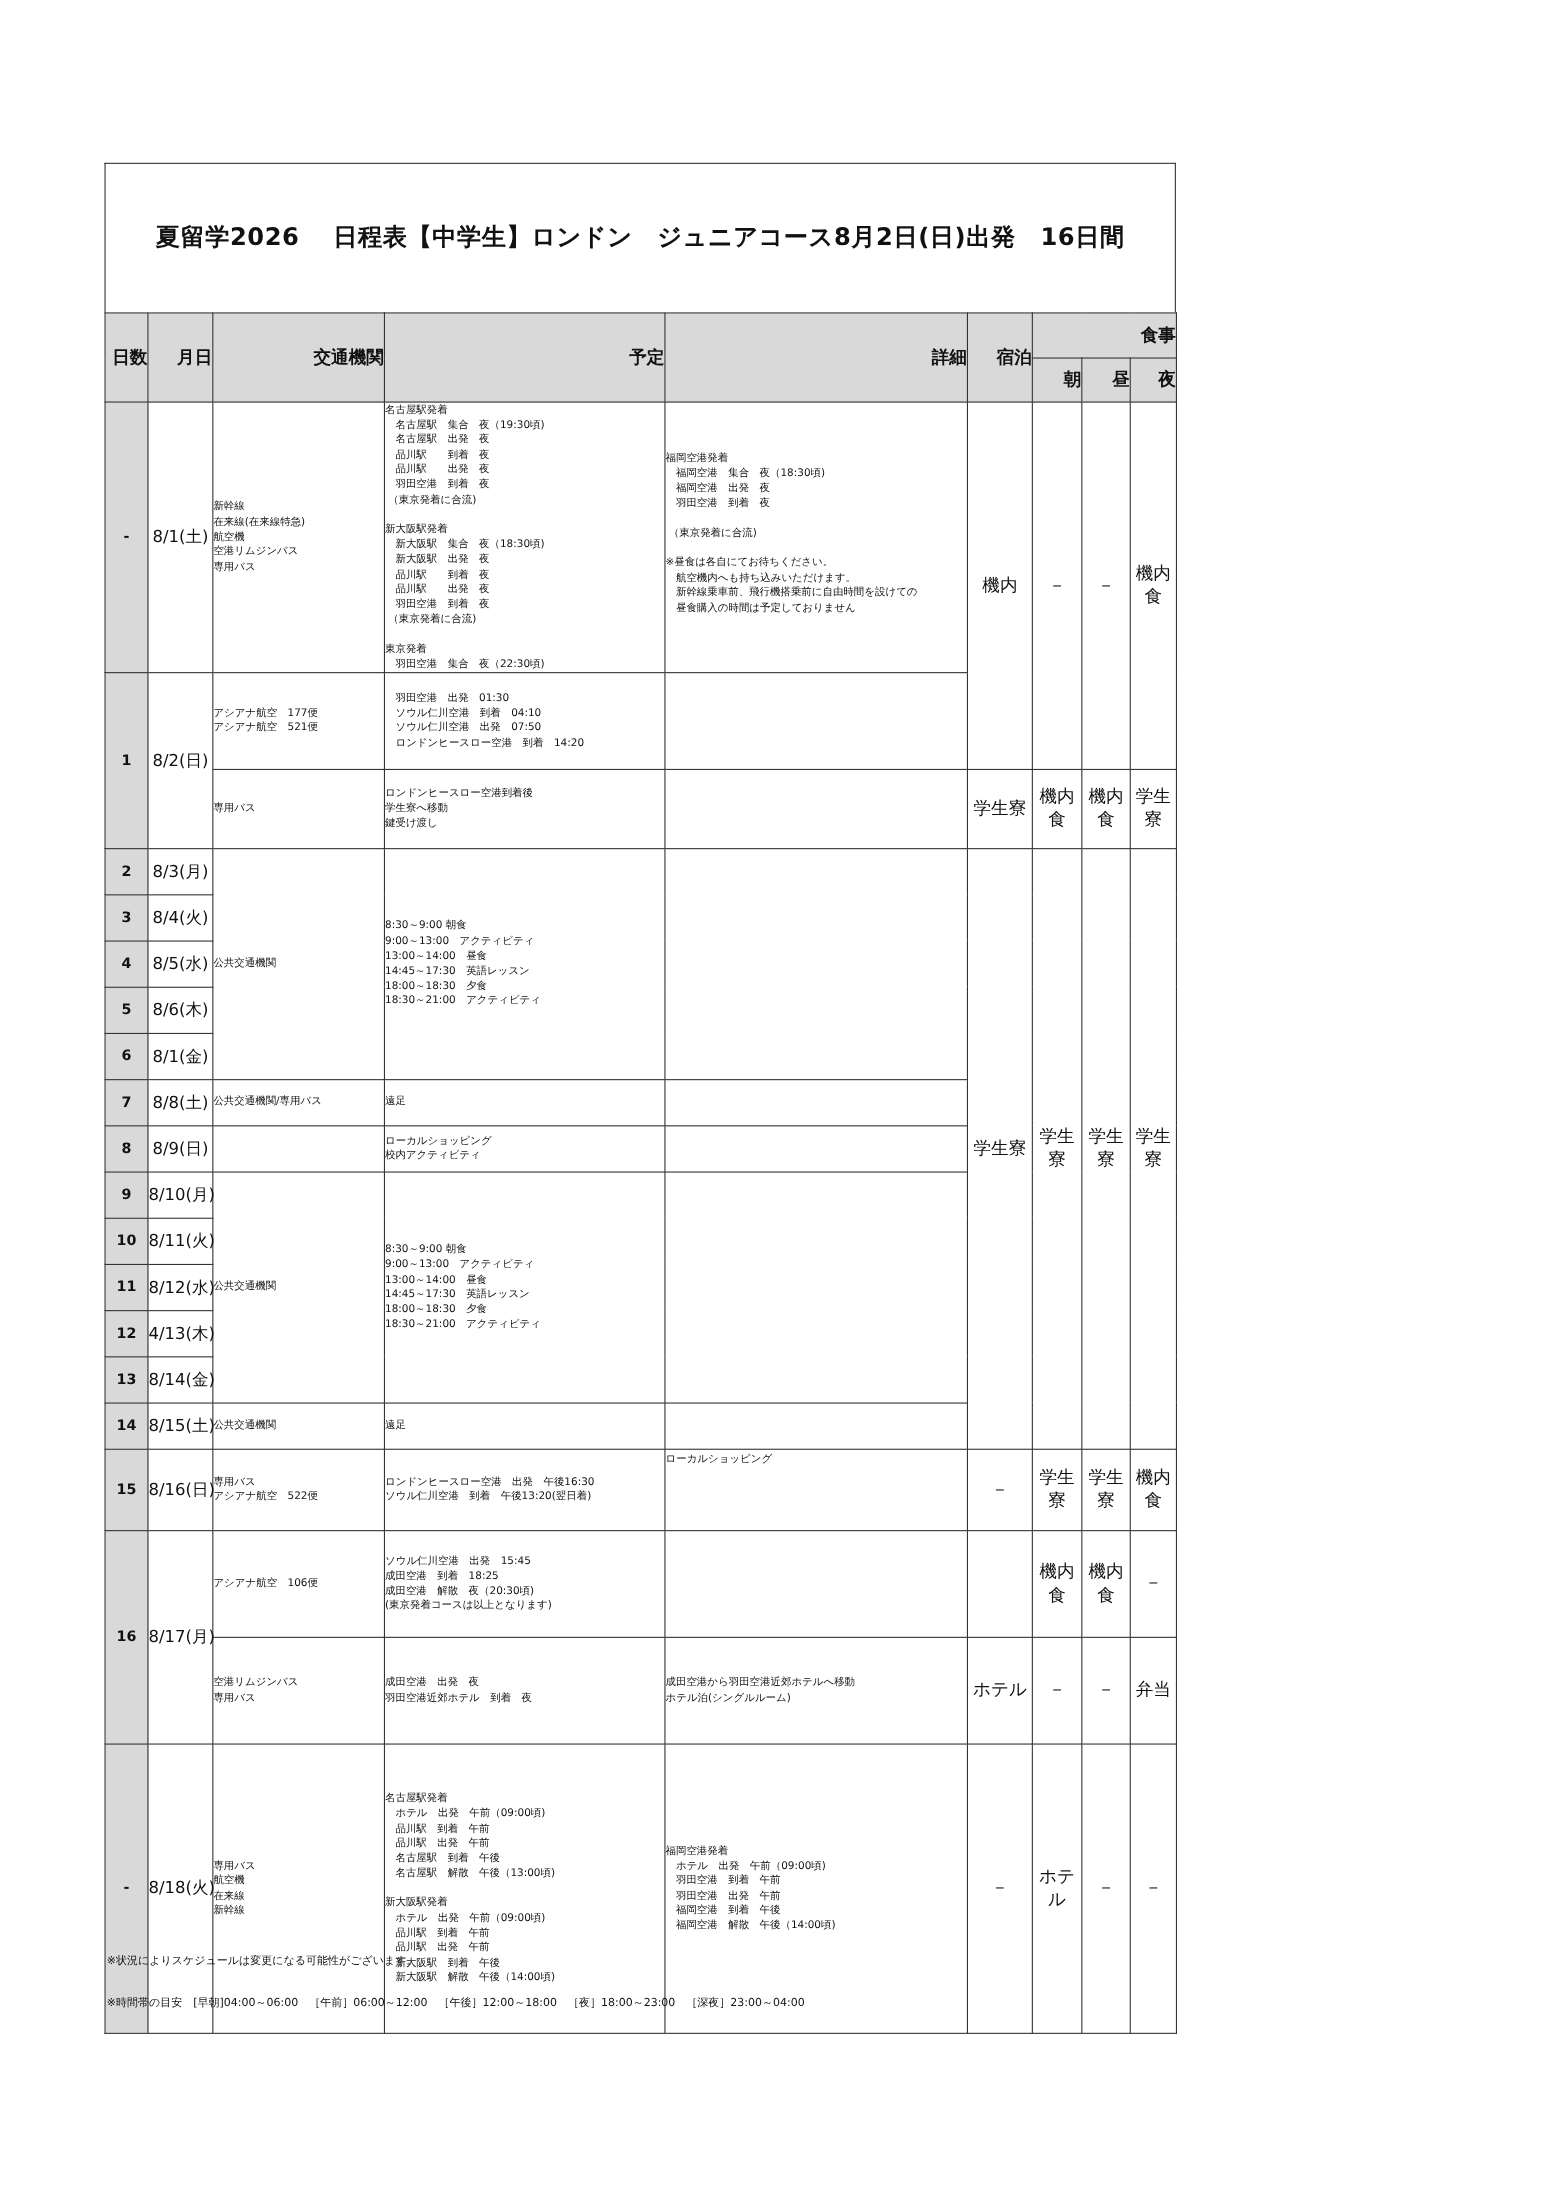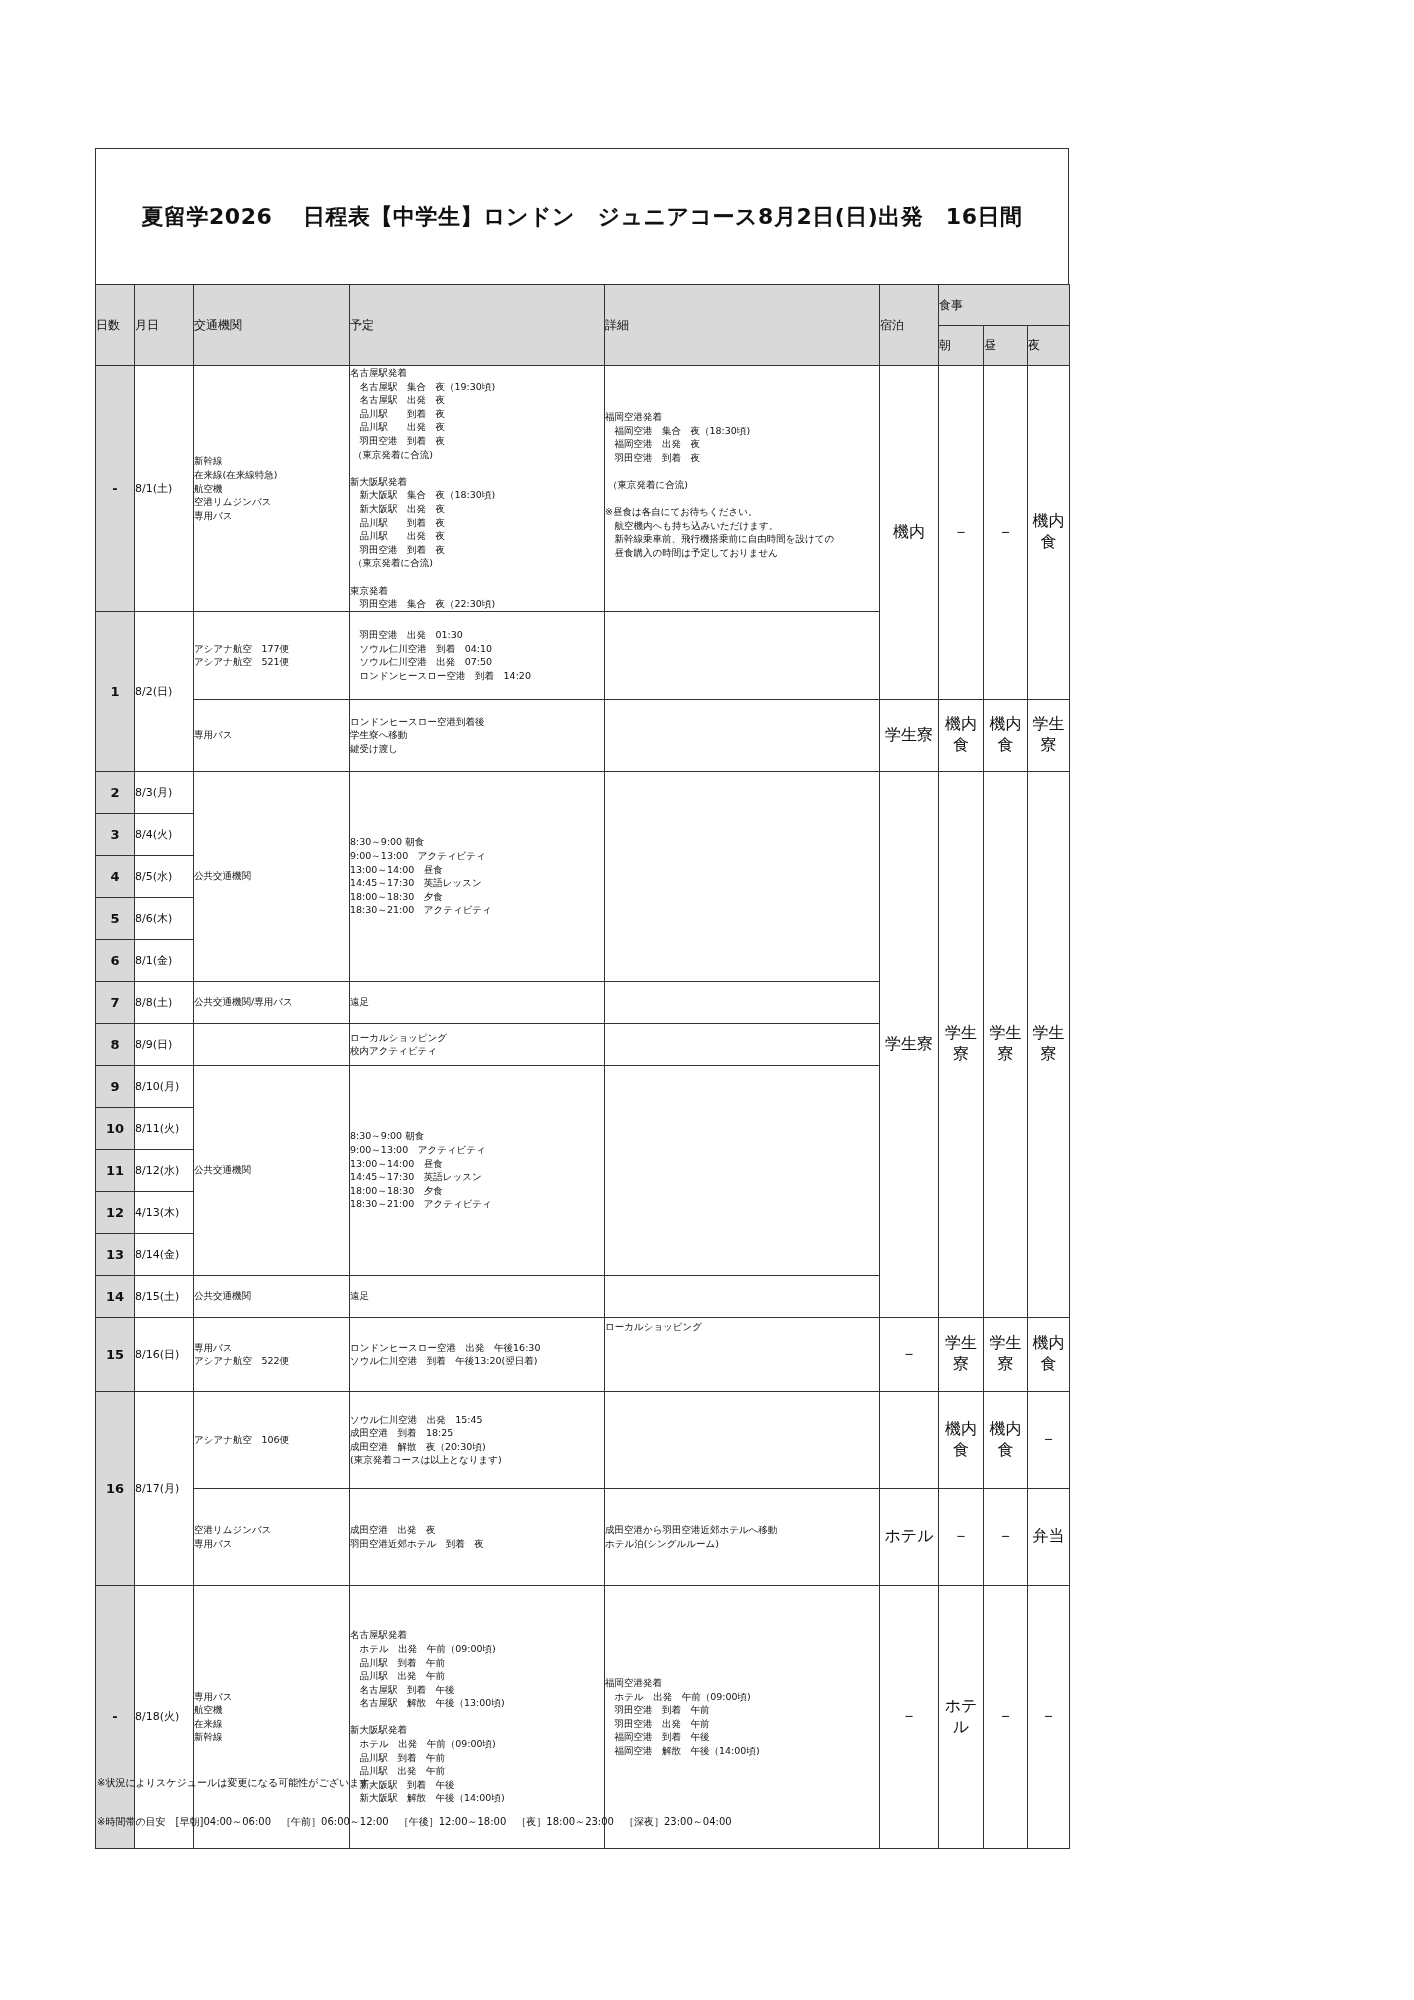--- a/index.html
+++ b/index.html
@@ -2,23 +2,23 @@
 <html><head>
 <meta charset="utf-8">
 <style>
   html, body { margin: 0; padding: 0; background: #ffffff; }
   body { width: 1414px; height: 2000px; position: relative; font-family: "DejaVu Sans", "Liberation Sans", sans-serif; color: #111; }
   .sheet { position: absolute; left: 95px; top: 148px; width: 974px; }
   .title-box { border: 1.5px solid #333; border-bottom: none; height: 136px; display: flex; flex-direction: row; align-items: center; justify-content: center; box-sizing: border-box; }
   .title-line { font-weight: bold; font-size: 22px; line-height: 29px; letter-spacing: 0.5px; white-space: pre; }
   table.sched { border-collapse: collapse; width: 974px; table-layout: fixed; font-size: 9.5px; }
   table.sched td, table.sched th { border: 1.2px solid #333; padding: 0; vertical-align: middle; }
-  th { background: #d9d9d9; font-weight: normal; font-size: 12px; text-align: left; }
+  th { background: #d9d9d9; font-weight: bold; font-size: 16px; text-align: right; }
   td.day { background: #d9d9d9; font-weight: bold; font-size: 13px; text-align: center; }
-  td.date { font-size: 11px; }
+  td.date { text-align: center; font-size: 15px; }
   td.txt { text-align: left; padding-left: 3px; }
   td.ctr { text-align: center; font-size: 16px; }
   .ml { white-space: pre; line-height: 13.6px; }
   .notes { position: absolute; left: 97px; top: 1750px; font-size: 10px; line-height: 13px; white-space: pre; }
 </style>
 </head>
 <body>
 
 <div class="sheet">
   <div class="title-box">

